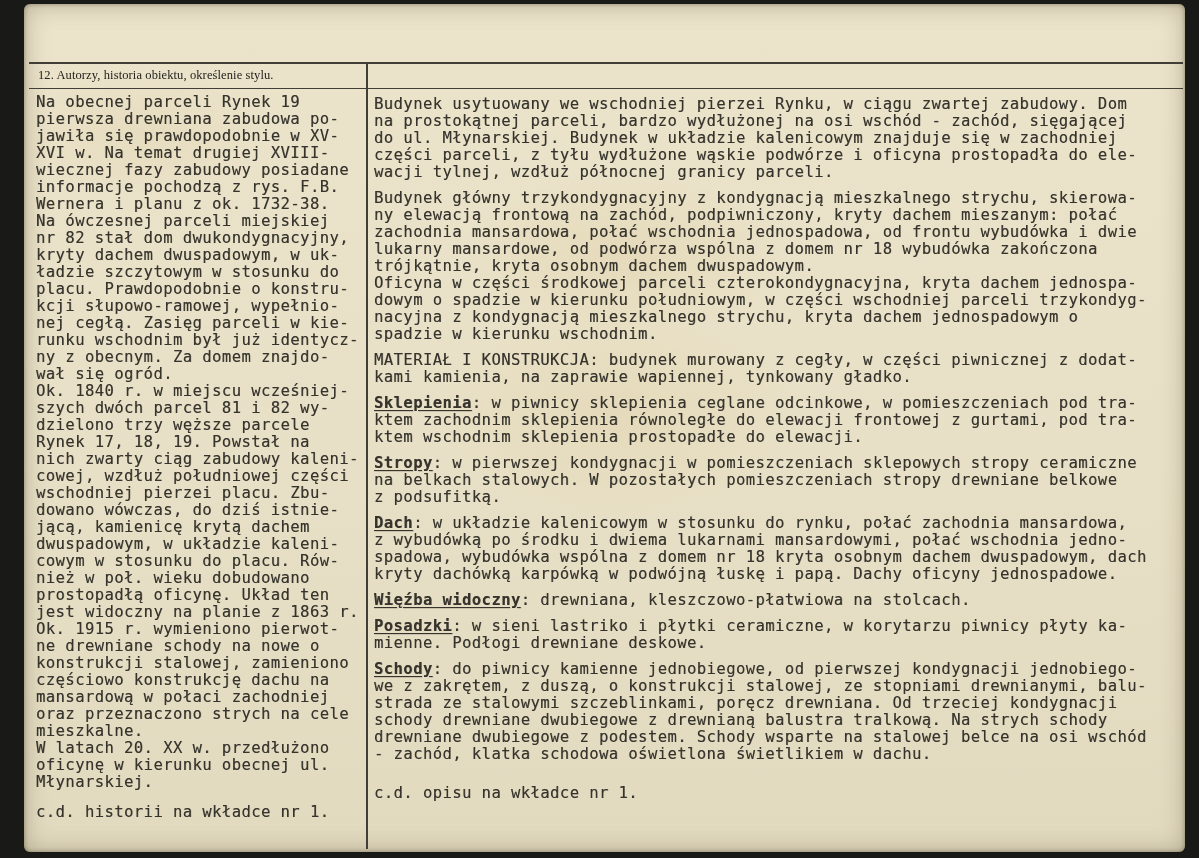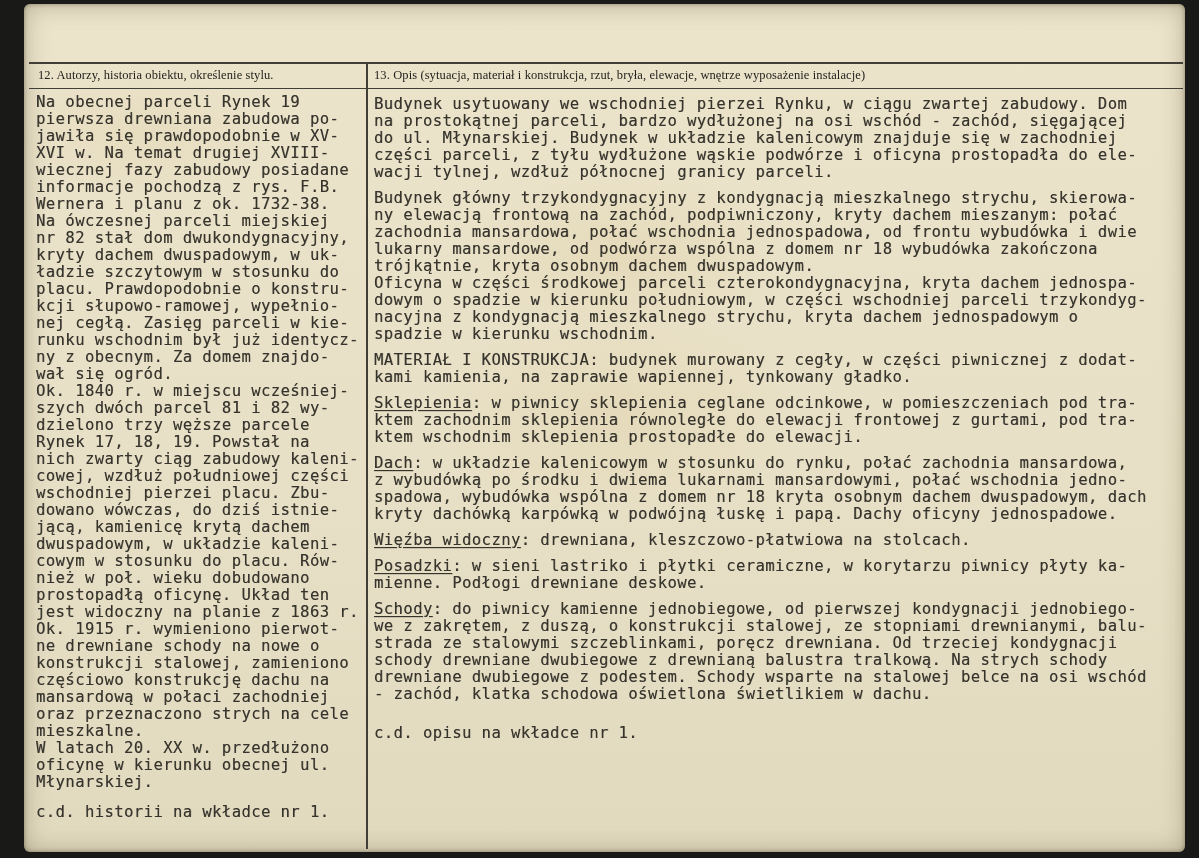--- a/index.html
+++ b/index.html
@@ -36,33 +36,32 @@
   .tw {
     font-family: "DejaVu Sans Mono", "Liberation Mono", monospace;
     font-size: 15.5px; line-height: 17px; letter-spacing: 0.45px;
     color: #35332c;
     white-space: pre-wrap;
     text-shadow: 0.4px 0.4px 0.6px rgba(53,51,44,0.45);
   }
   .col-left  { position: absolute; left: 12px;  top: 90px; width: 330px; }
   .col-right { position: absolute; left: 350px; top: 92px; width: 808px; }
   .para { margin: 0 7px 9px 0; }
-  .u { text-decoration: underline; text-underline-offset: 2px; }
+  .u { text-decoration: underline; text-underline-offset: 2px; font-weight: bold; }
   .cont { display: inline-block; margin-top: 13px; text-underline-offset: 3px; }
 </style>
 </head>
 <body>
 
 <div class="paper">
   <div class="rule top"></div>
   <div class="rule hdr"></div>
   <div class="vdiv"></div>
 
   <div class="hdr-cell hdr-left">12. Autorzy, historia obiektu, określenie stylu.</div>
-  <div class="hdr-cell hdr-right">13. Opis (sytuacja, materiał i konstrukcja, rzut, bryła, elewacje, wnętrze wyposażenie instalacje)</div>
 
   <div class="col-left">
     <div class="tw">Na obecnej parceli Rynek 19
 pierwsza drewniana zabudowa po-
 jawiła się prawdopodobnie w XV-
 XVI w. Na temat drugiej XVIII-
 wiecznej fazy zabudowy posiadane
 informacje pochodzą z rys. F.B.
 Wernera i planu z ok. 1732-38.
 Na ówczesnej parceli miejskiej
@@ -115,20 +114,23 @@
 trójkątnie, kryta osobnym dachem dwuspadowym.
 Oficyna w części środkowej parceli czterokondygnacyjna, kryta dachem jednospa-
 dowym o spadzie w kierunku południowym, w części wschodniej parceli trzykondyg-
 nacyjna z kondygnacją mieszkalnego strychu, kryta dachem jednospadowym o
 spadzie w kierunku wschodnim.</span></div>
     <div class="para tw"><span>MATERIAŁ I KONSTRUKCJA</span><span>: budynek murowany z cegły, w części piwnicznej z dodat-
 kami kamienia, na zaprawie wapiennej, tynkowany gładko.</span></div>
     <div class="para tw"><span class="u">Sklepienia</span><span>: w piwnicy sklepienia ceglane odcinkowe, w pomieszczeniach pod tra-
 ktem zachodnim sklepienia równoległe do elewacji frontowej z gurtami, pod tra-
 ktem wschodnim sklepienia prostopadłe do elewacji.</span></div>
+    <div class="para tw"><span class="u">Stropy</span><span>: w pierwszej kondygnacji w pomieszczeniach sklepowych stropy ceramiczne
+na belkach stalowych. W pozostałych pomieszczeniach stropy drewniane belkowe
+z podsufitką.</span></div>
     <div class="para tw"><span class="u">Dach</span><span>: w układzie kalenicowym w stosunku do rynku, połać zachodnia mansardowa,
 z wybudówką po środku i dwiema lukarnami mansardowymi, połać wschodnia jedno-
 spadowa, wybudówka wspólna z domem nr 18 kryta osobnym dachem dwuspadowym, dach
 kryty dachówką karpówką w podwójną łuskę i papą. Dachy oficyny jednospadowe.</span></div>
     <div class="para tw"><span class="u">Więźba widoczny</span><span>: drewniana, kleszczowo-płatwiowa na stolcach.</span></div>
     <div class="para tw"><span class="u">Posadzki</span><span>: w sieni lastriko i płytki ceramiczne, w korytarzu piwnicy płyty ka-
 mienne. Podłogi drewniane deskowe.</span></div>
     <div class="para tw"><span class="u">Schody</span><span>: do piwnicy kamienne jednobiegowe, od pierwszej kondygnacji jednobiego-
 we z zakrętem, z duszą, o konstrukcji stalowej, ze stopniami drewnianymi, balu-
 strada ze stalowymi szczeblinkami, poręcz drewniana. Od trzeciej kondygnacji

